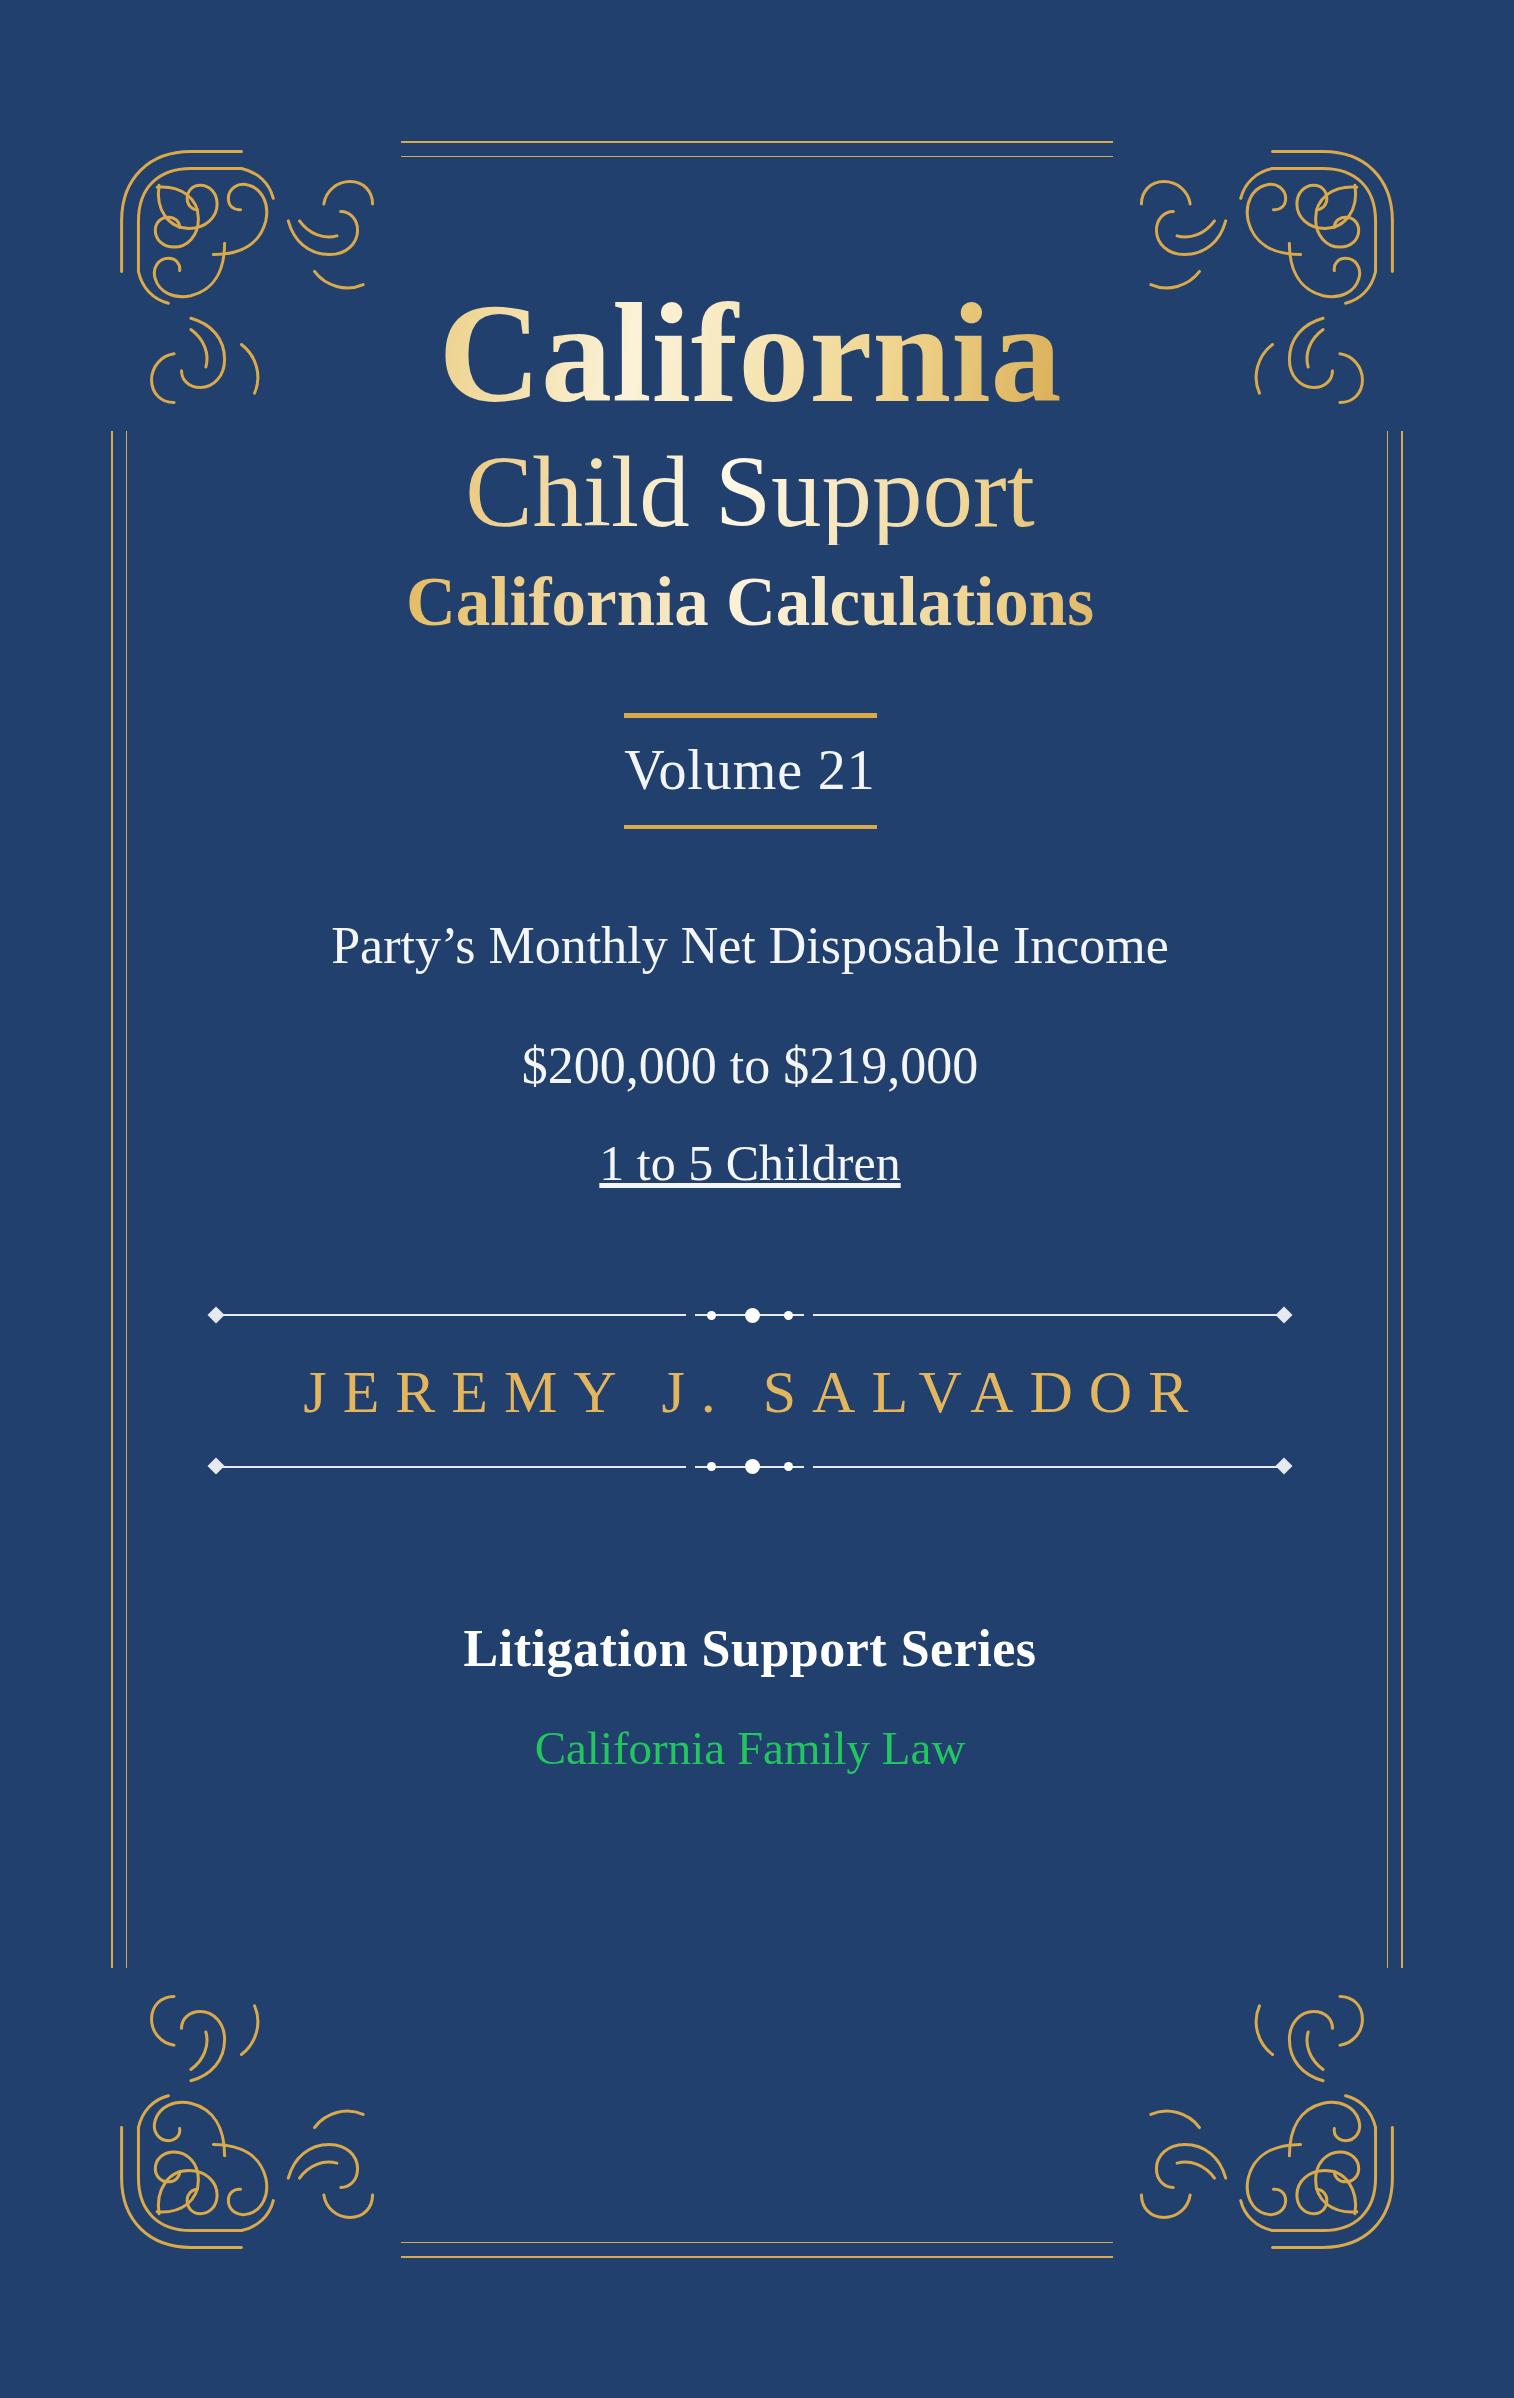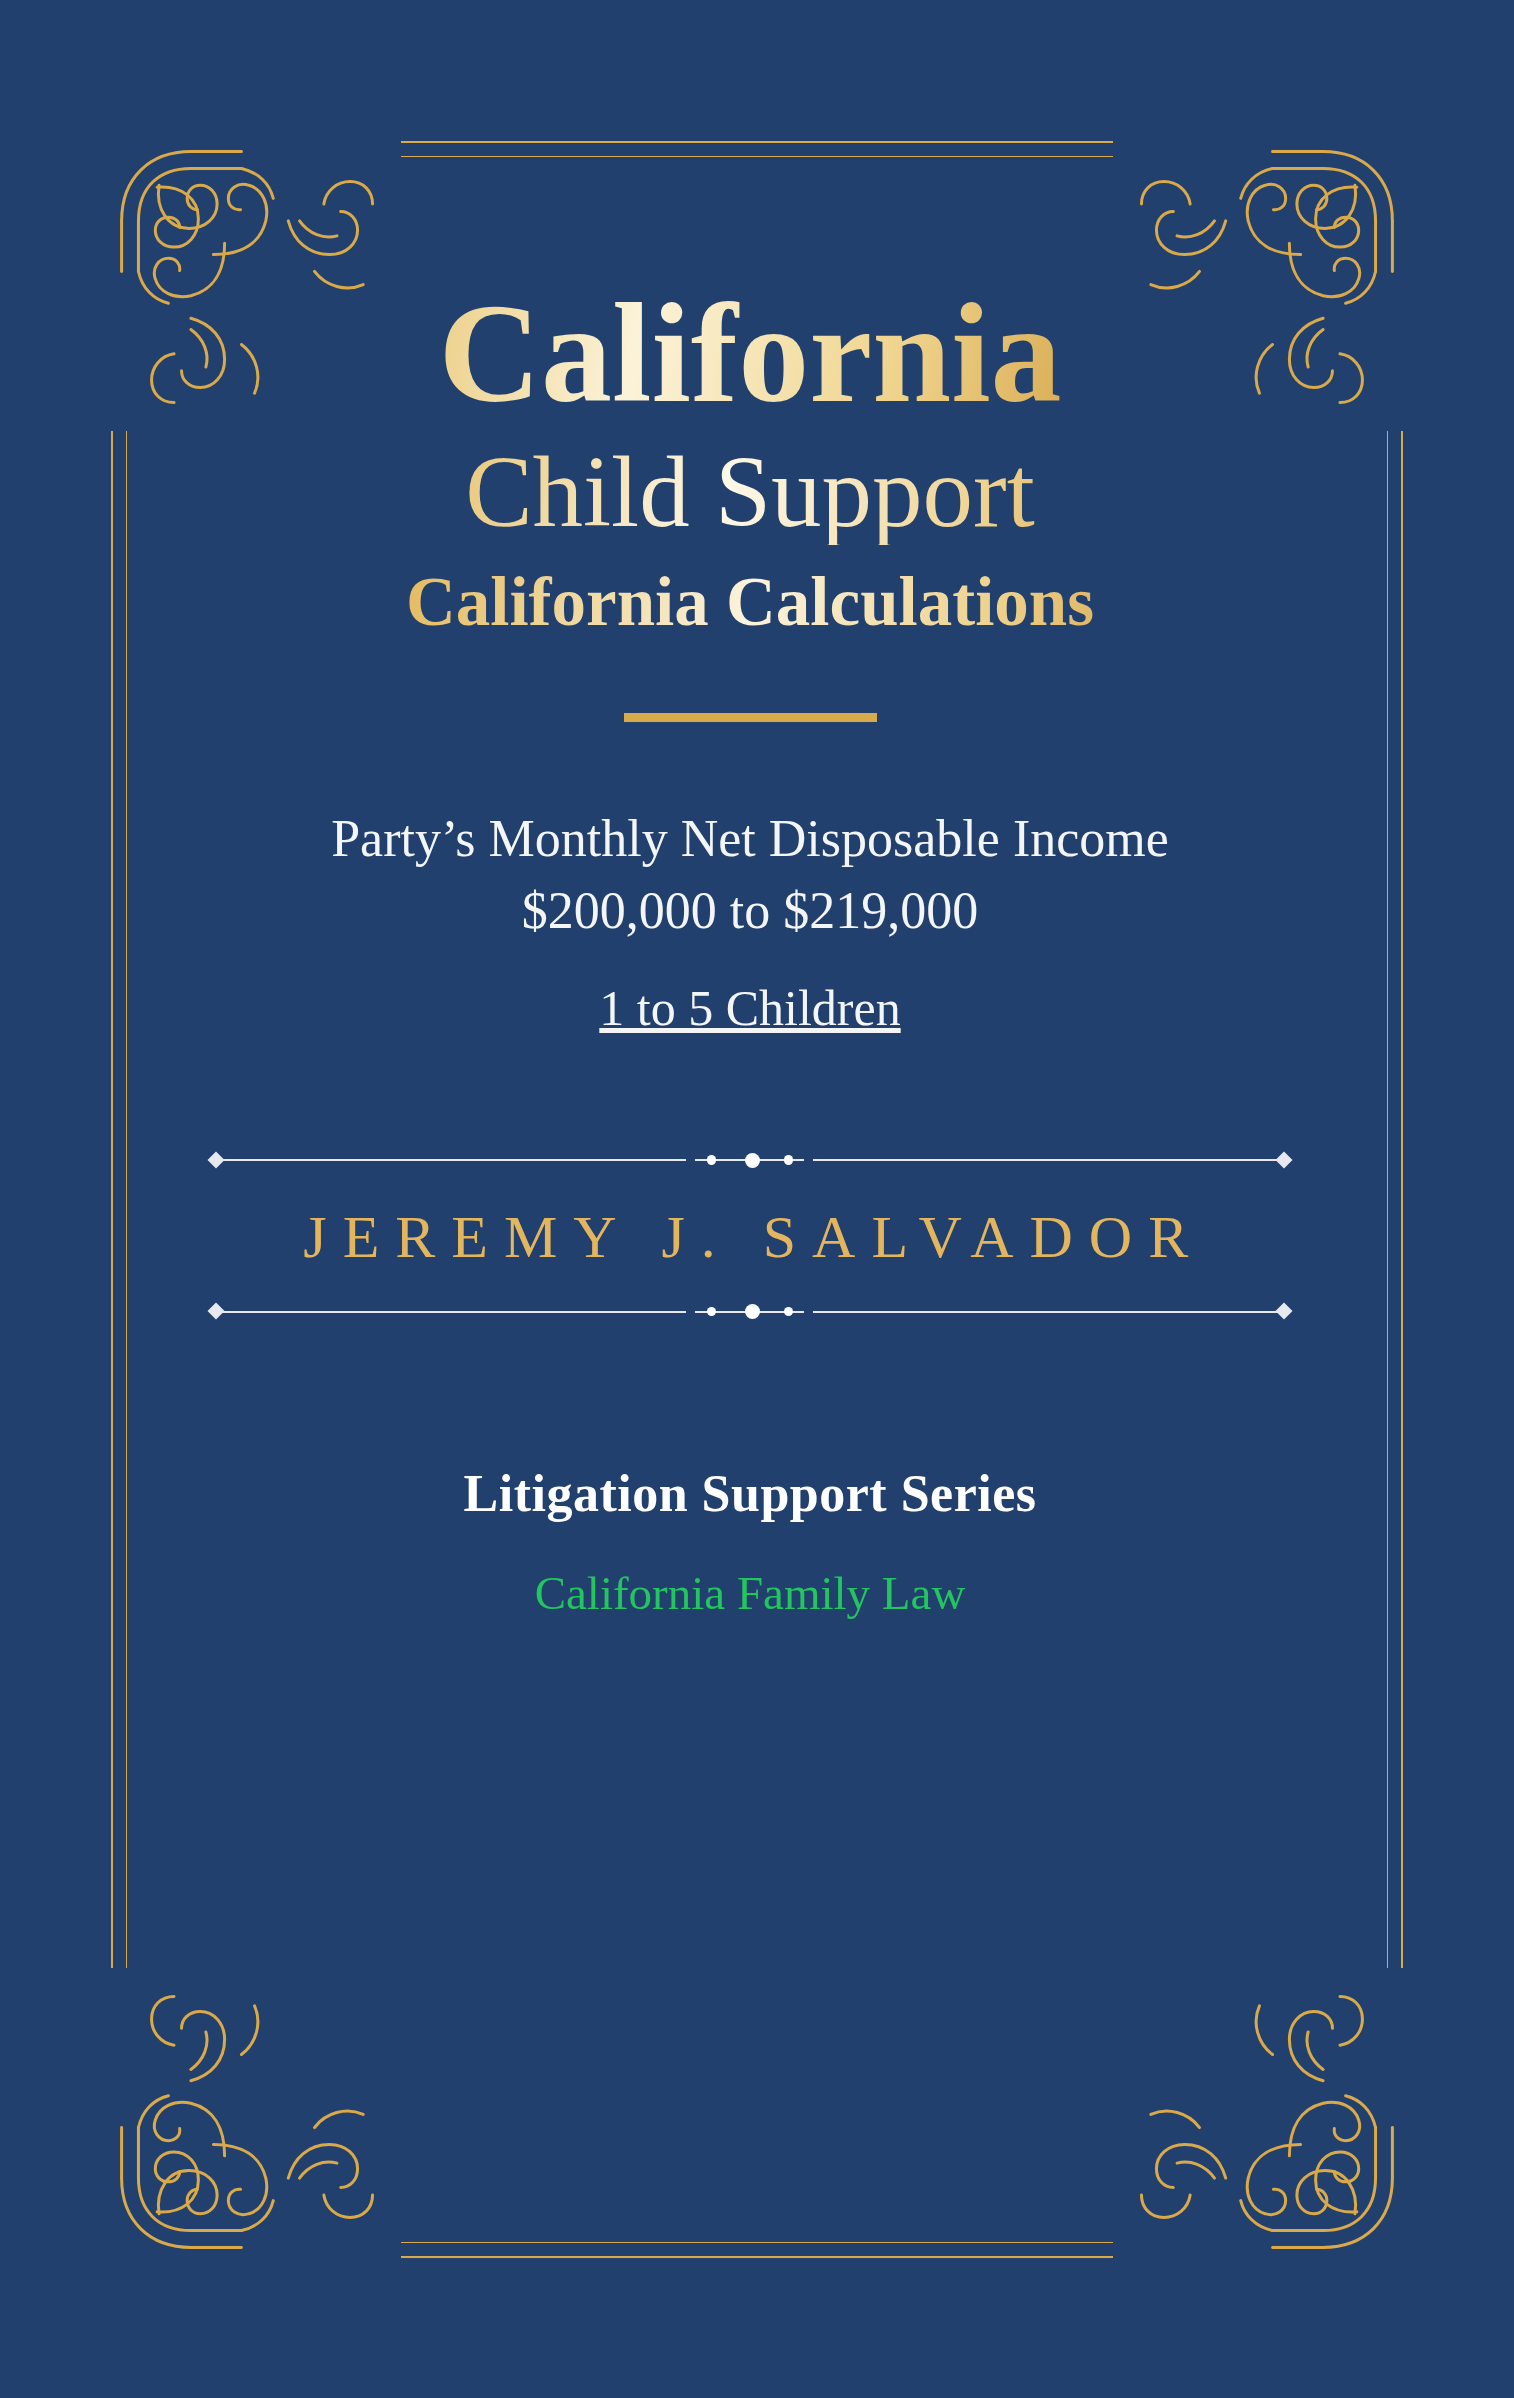--- a/index.html
+++ b/index.html
@@ -119,21 +119,21 @@
     color: #f3f4f6;
     margin: 20.6px 0 22.5px 0;
   }
 
   .desc {
     margin-top: 81px;
     font-size: 52px;
     line-height: 1.38;
     color: #f4f5f7;
   }
-  .desc .line2 { display: block; }
+  .desc .line2 { display: block; margin-top: 48px; }
   .children {
     margin-top: 32px;
     font-size: 50px;
     color: #f4f5f7;
     text-decoration: underline;
   }
 
   
   .author-block {
     margin-top: 112px;
@@ -306,20 +306,21 @@
   </svg>
 
   <div class="content">
 
     <div class="title-main">California</div>
     <div class="title-sub">Child Support</div>
     <div class="title-third">California Calculations</div>
 
     <div class="vol-block">
       <div class="vol-rule"></div>
+      <div class="vol-text">Volume 21</div>
       <div class="vol-rule"></div>
     </div>
 
     <div class="desc">
       <span>Party’s Monthly Net Disposable Income</span>
       <span class="line2">$200,000 to $219,000</span>
     </div>
 
     <div class="children">1 to 5 Children</div>
 

